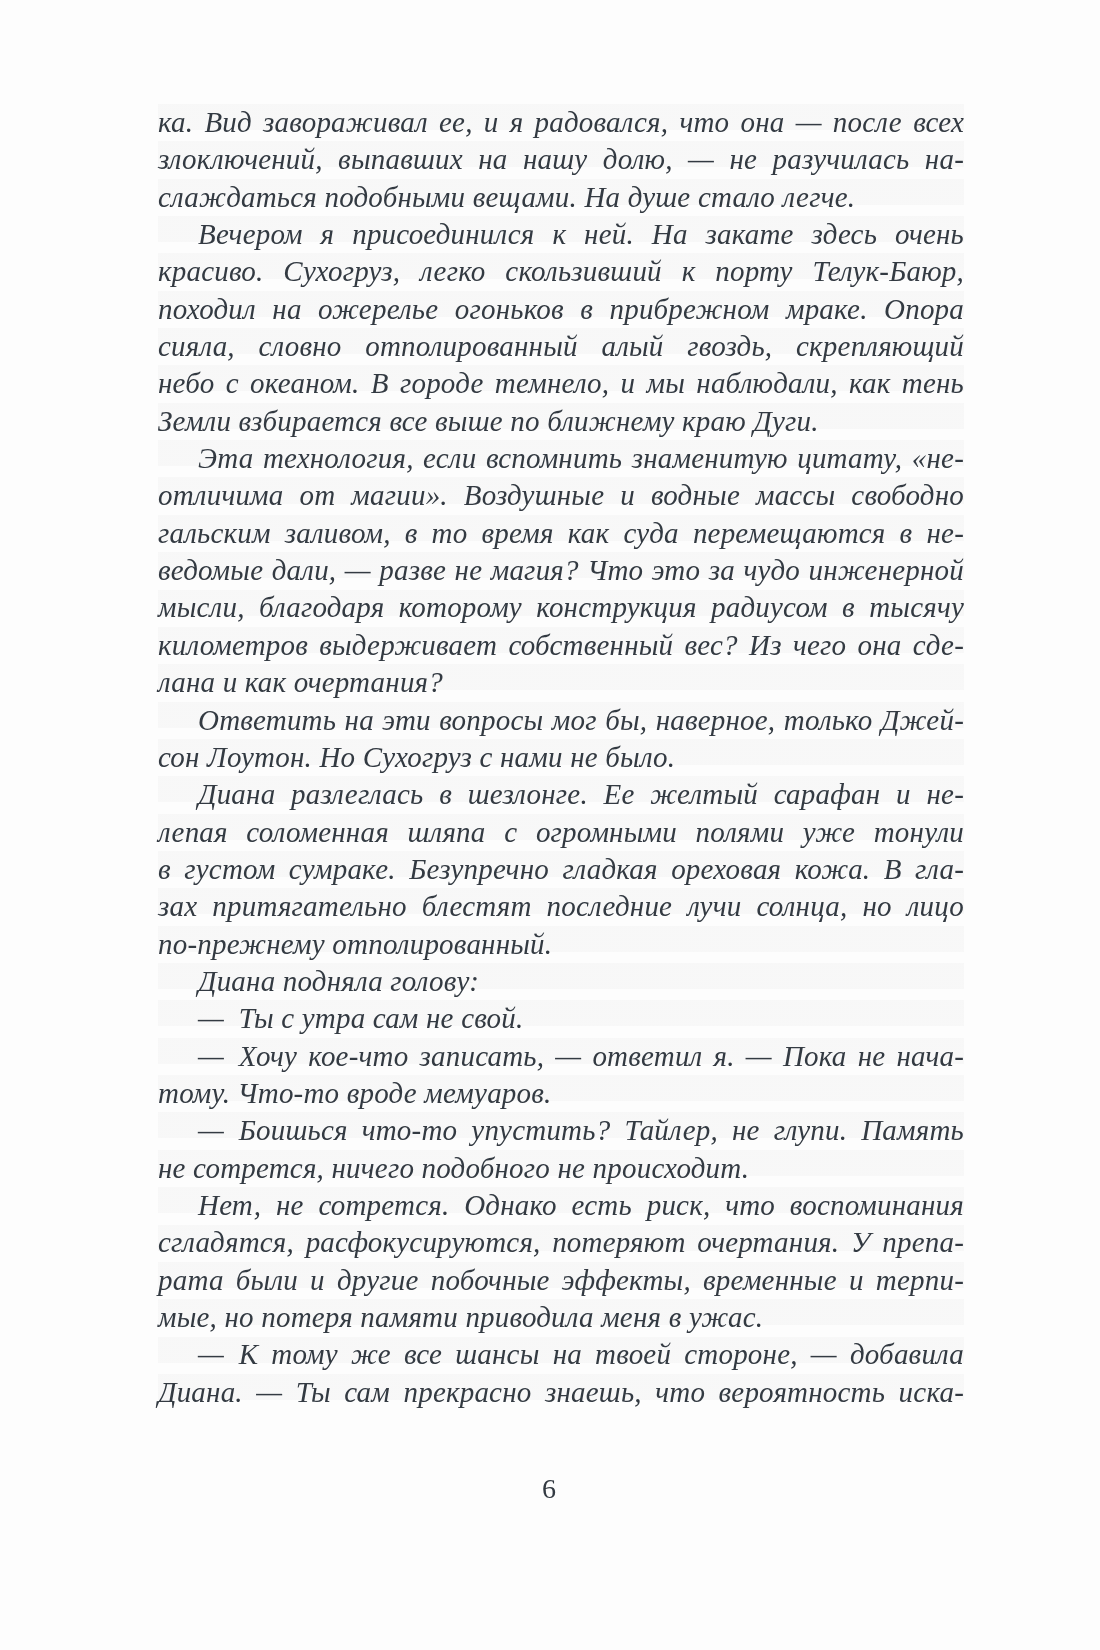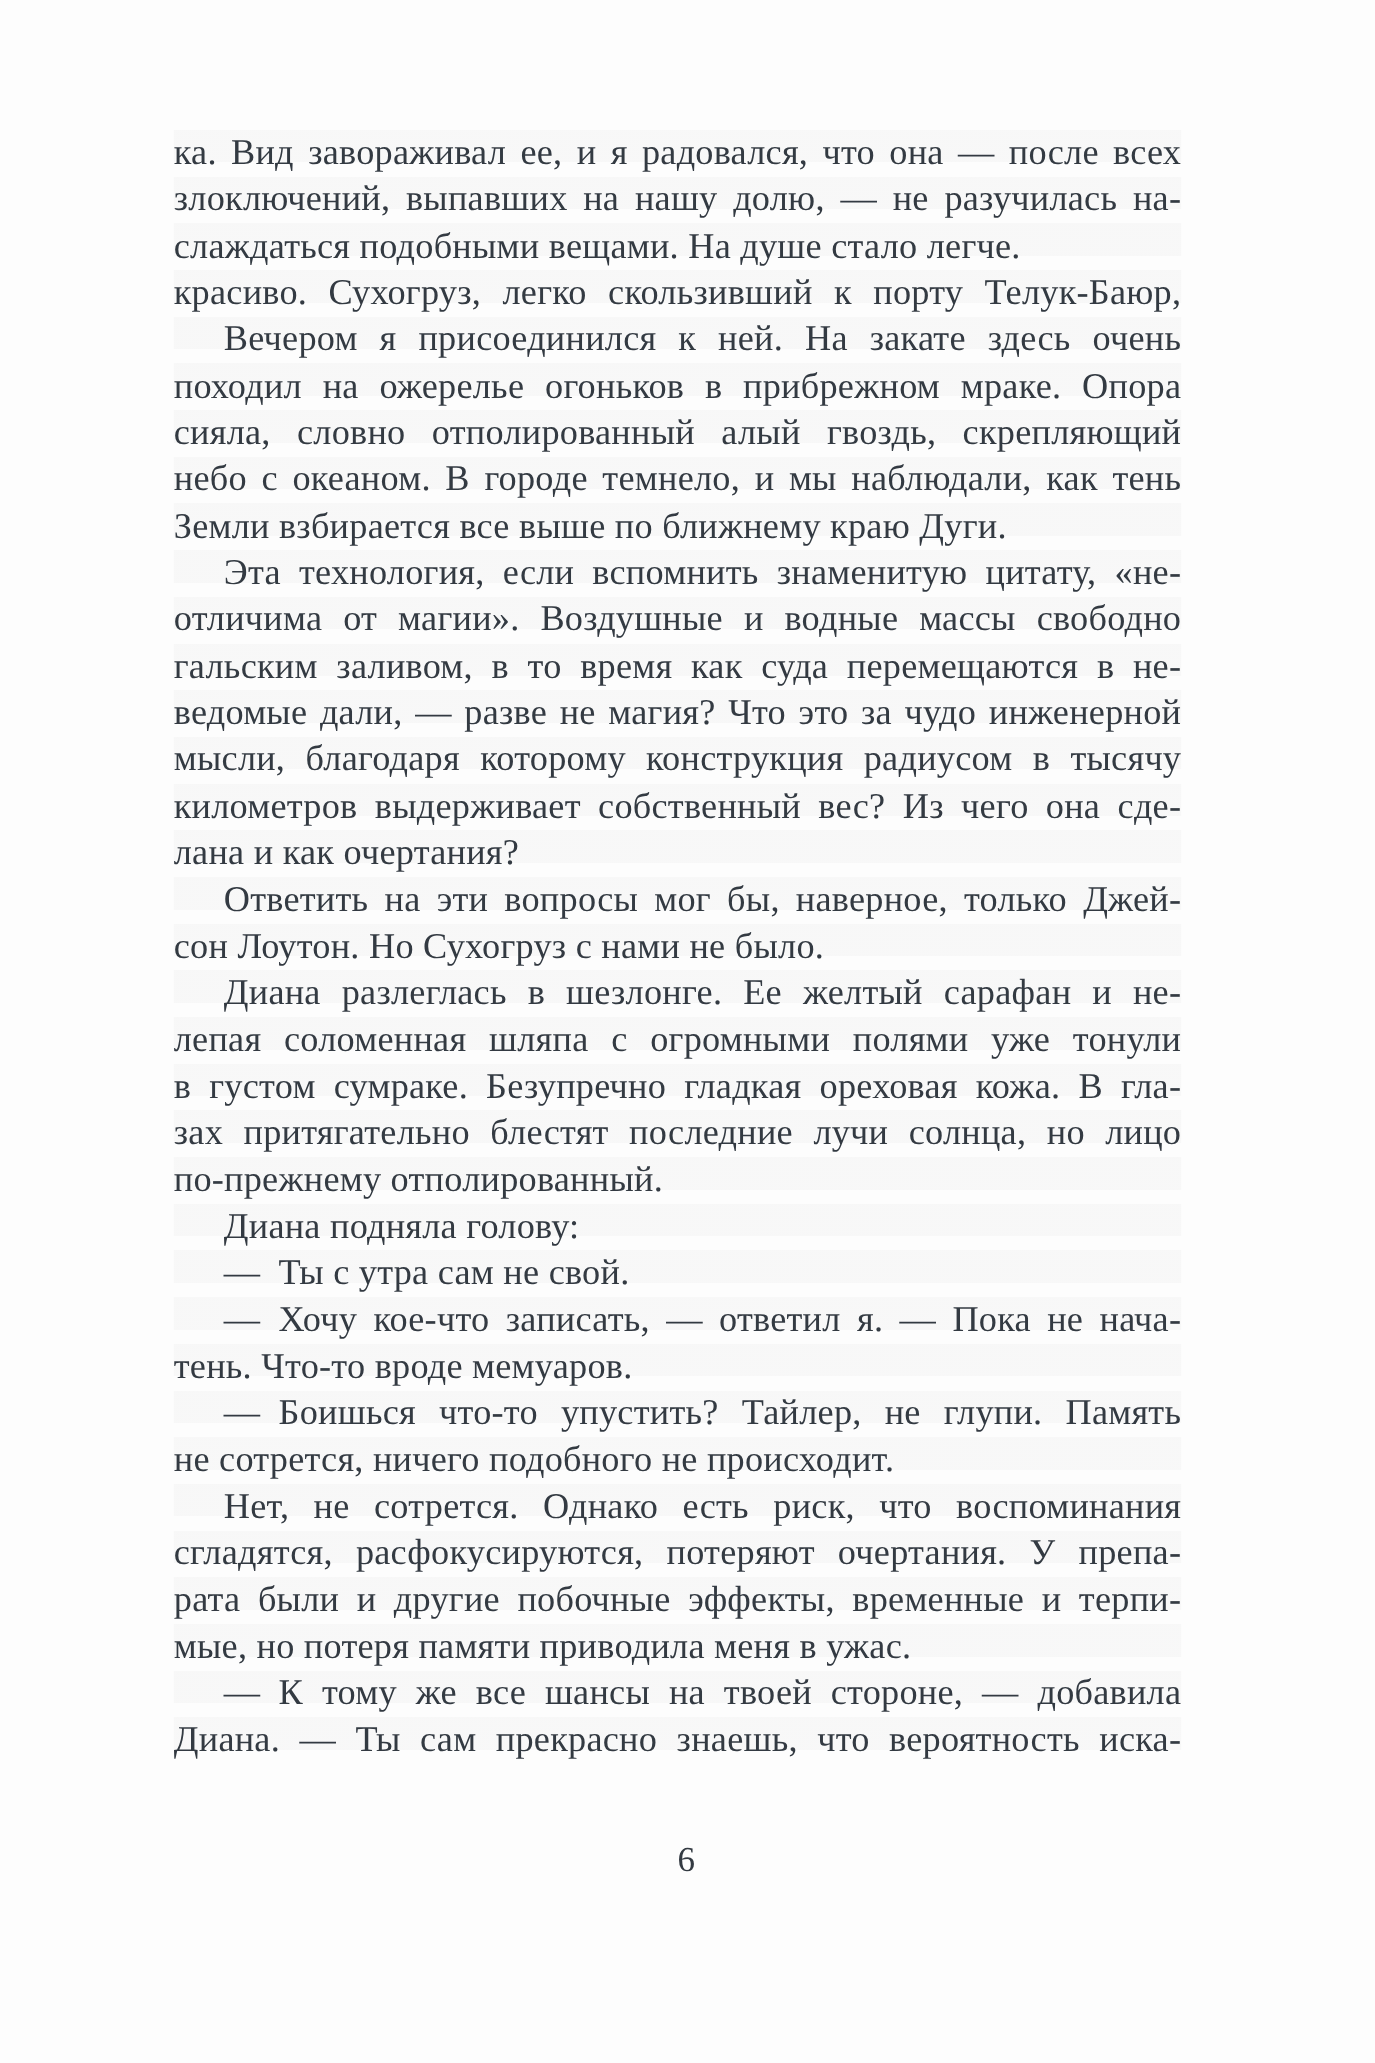--- a/index.html
+++ b/index.html
@@ -11,29 +11,30 @@
     position: relative;
     width: 1100px;
     height: 1650px;
     background: #fdfdfd;
     font-family: "Liberation Serif", "DejaVu Serif", serif;
     color: #333a42;
     overflow: hidden;
   }
   .text-block {
     position: absolute;
-    left: 139px;
+    left: 158px;
     top: 104px;
     width: 806px;
     
     background: repeating-linear-gradient(
       180deg,
       rgba(130,130,130,0.045) 0px, rgba(130,130,130,0.045) 26px,
       rgba(255,255,255,0) 26px, rgba(255,255,255,0) 37.35px
     );
+    font-style: italic;
   }
   .line {
     font-size: 29px;
     line-height: 37.35px;
     text-align: justify;
     text-align-last: justify;
     letter-spacing: 0.2px;
   }
   .line.endp {
     text-align: right;
@@ -53,22 +54,22 @@
   }
 </style>
 </head>
 <body>
 
 <div class="page">
   <div class="text-block">
     <div class="line">ка. Вид завораживал ее, и я радовался, что она — после всех</div>
     <div class="line">злоключений, выпавших на нашу долю, — не разучилась на-</div>
     <div class="line endp">слаждаться подобными вещами. На душе стало легче.</div>
+    <div class="line indent">Вечером я присоединился к ней. На закате здесь очень</div>
     <div class="line">красиво. Сухогруз, легко скользивший к порту Телук-Баюр,</div>
-    <div class="line indent">Вечером я присоединился к ней. На закате здесь очень</div>
     <div class="line">походил на ожерелье огоньков в прибрежном мраке. Опора</div>
     <div class="line">сияла, словно отполированный алый гвоздь, скрепляющий</div>
     <div class="line">небо с океаном. В городе темнело, и мы наблюдали, как тень</div>
     <div class="line endp">Земли взбирается все выше по ближнему краю Дуги.</div>
     <div class="line indent">Эта технология, если вспомнить знаменитую цитату, «не-</div>
     <div class="line">отличима от магии». Воздушные и водные массы свободно</div>
     <div class="line">гальским заливом, в то время как суда перемещаются в не-</div>
     <div class="line">ведомые дали, — разве не магия? Что это за чудо инженерной</div>
     <div class="line">мысли, благодаря которому конструкция радиусом в тысячу</div>
     <div class="line">километров выдерживает собственный вес? Из чего она сде-</div>
@@ -76,21 +77,21 @@
     <div class="line indent">Ответить на эти вопросы мог бы, наверное, только Джей-</div>
     <div class="line endp">сон Лоутон. Но Сухогруз с нами не было.</div>
     <div class="line indent">Диана разлеглась в шезлонге. Ее желтый сарафан и не-</div>
     <div class="line">лепая соломенная шляпа с огромными полями уже тонули</div>
     <div class="line">в густом сумраке. Безупречно гладкая ореховая кожа. В гла-</div>
     <div class="line">зах притягательно блестят последние лучи солнца, но лицо</div>
     <div class="line endp">по-прежнему отполированный.</div>
     <div class="line indent endp">Диана подняла голову:</div>
     <div class="line indent endp">— Ты с утра сам не свой.</div>
     <div class="line indent">— Хочу кое-что записать, — ответил я. — Пока не нача-</div>
-    <div class="line endp">тень. Что-то вроде мемуаров.</div>
+    <div class="line endp">тому. Что-то вроде мемуаров.</div>
     <div class="line indent">— Боишься что-то упустить? Тайлер, не глупи. Память</div>
     <div class="line endp">не сотрется, ничего подобного не происходит.</div>
     <div class="line indent">Нет, не сотрется. Однако есть риск, что воспоминания</div>
     <div class="line">сгладятся, расфокусируются, потеряют очертания. У препа-</div>
     <div class="line">рата были и другие побочные эффекты, временные и терпи-</div>
     <div class="line endp">мые, но потеря памяти приводила меня в ужас.</div>
     <div class="line indent">— К тому же все шансы на твоей стороне, — добавила</div>
     <div class="line">Диана. — Ты сам прекрасно знаешь, что вероятность иска-</div>
   </div>
   <div class="page-number">6</div>

